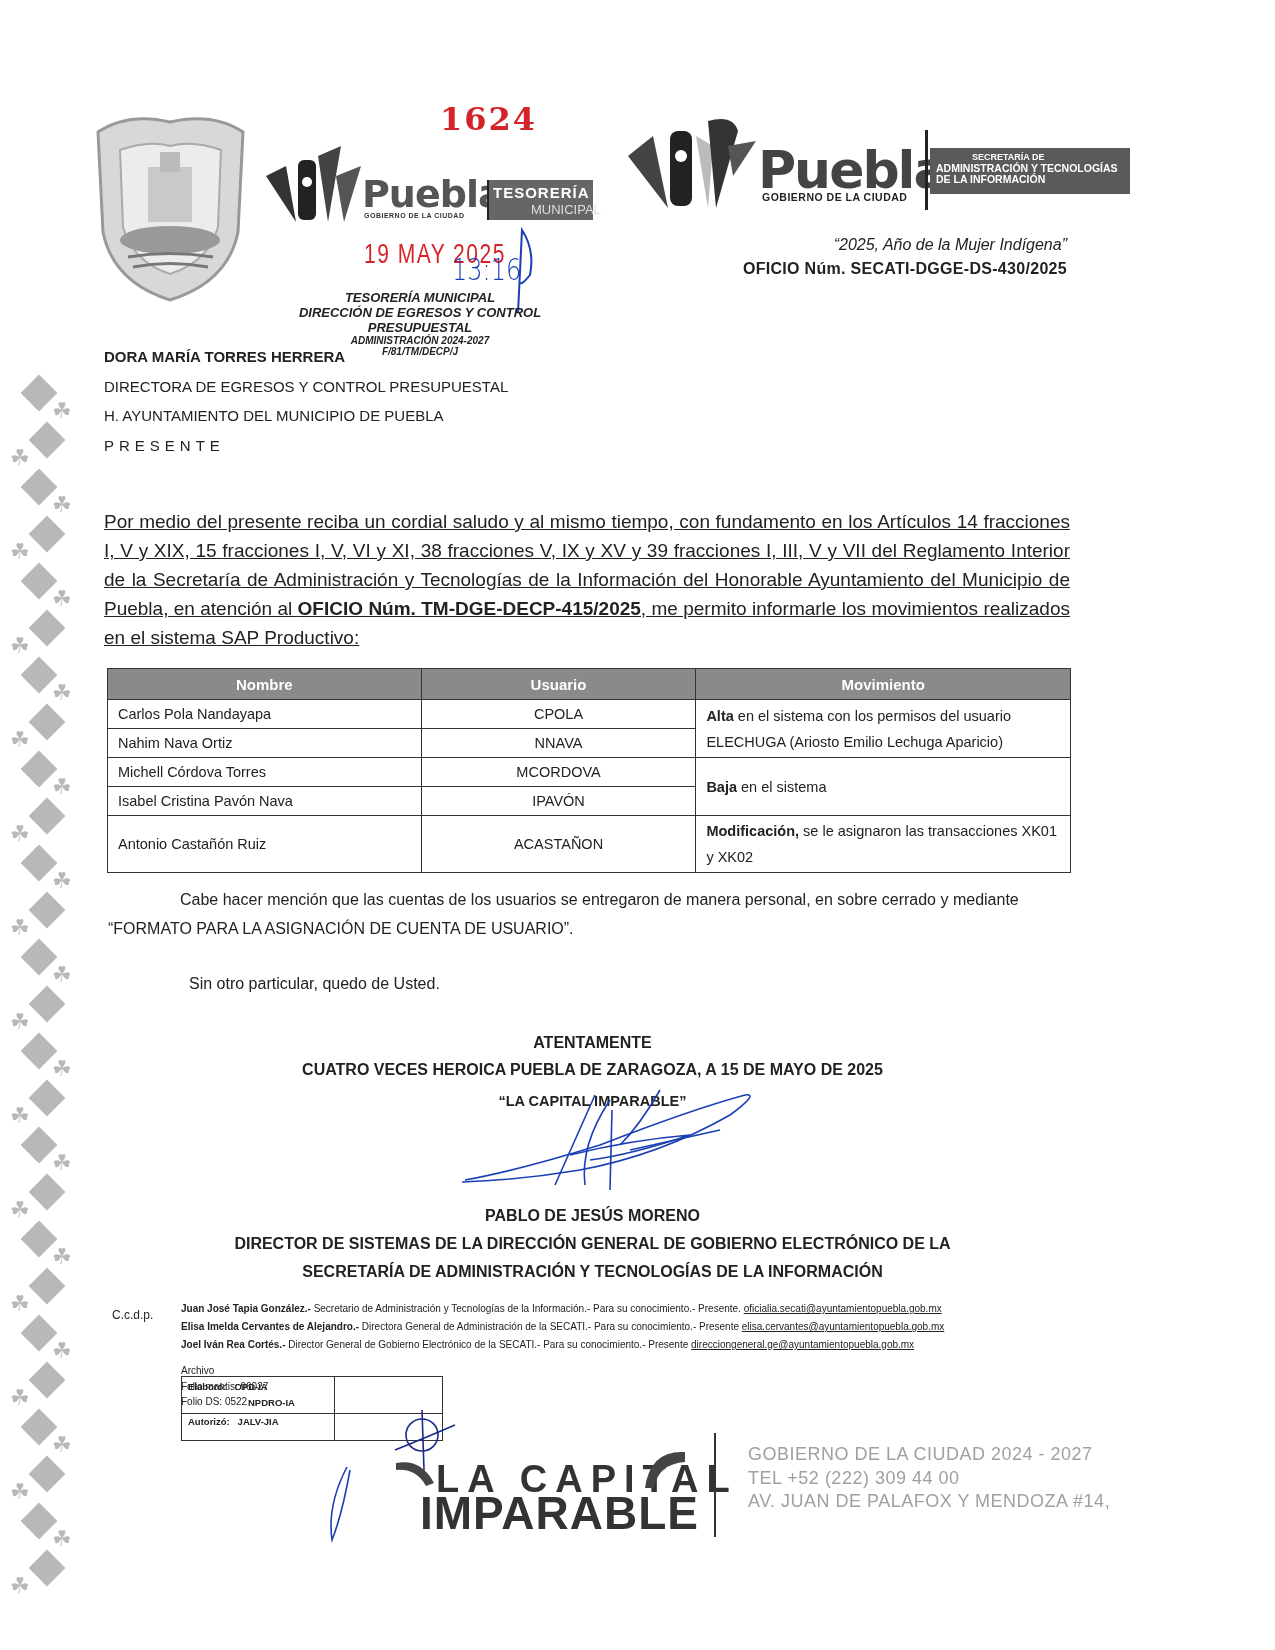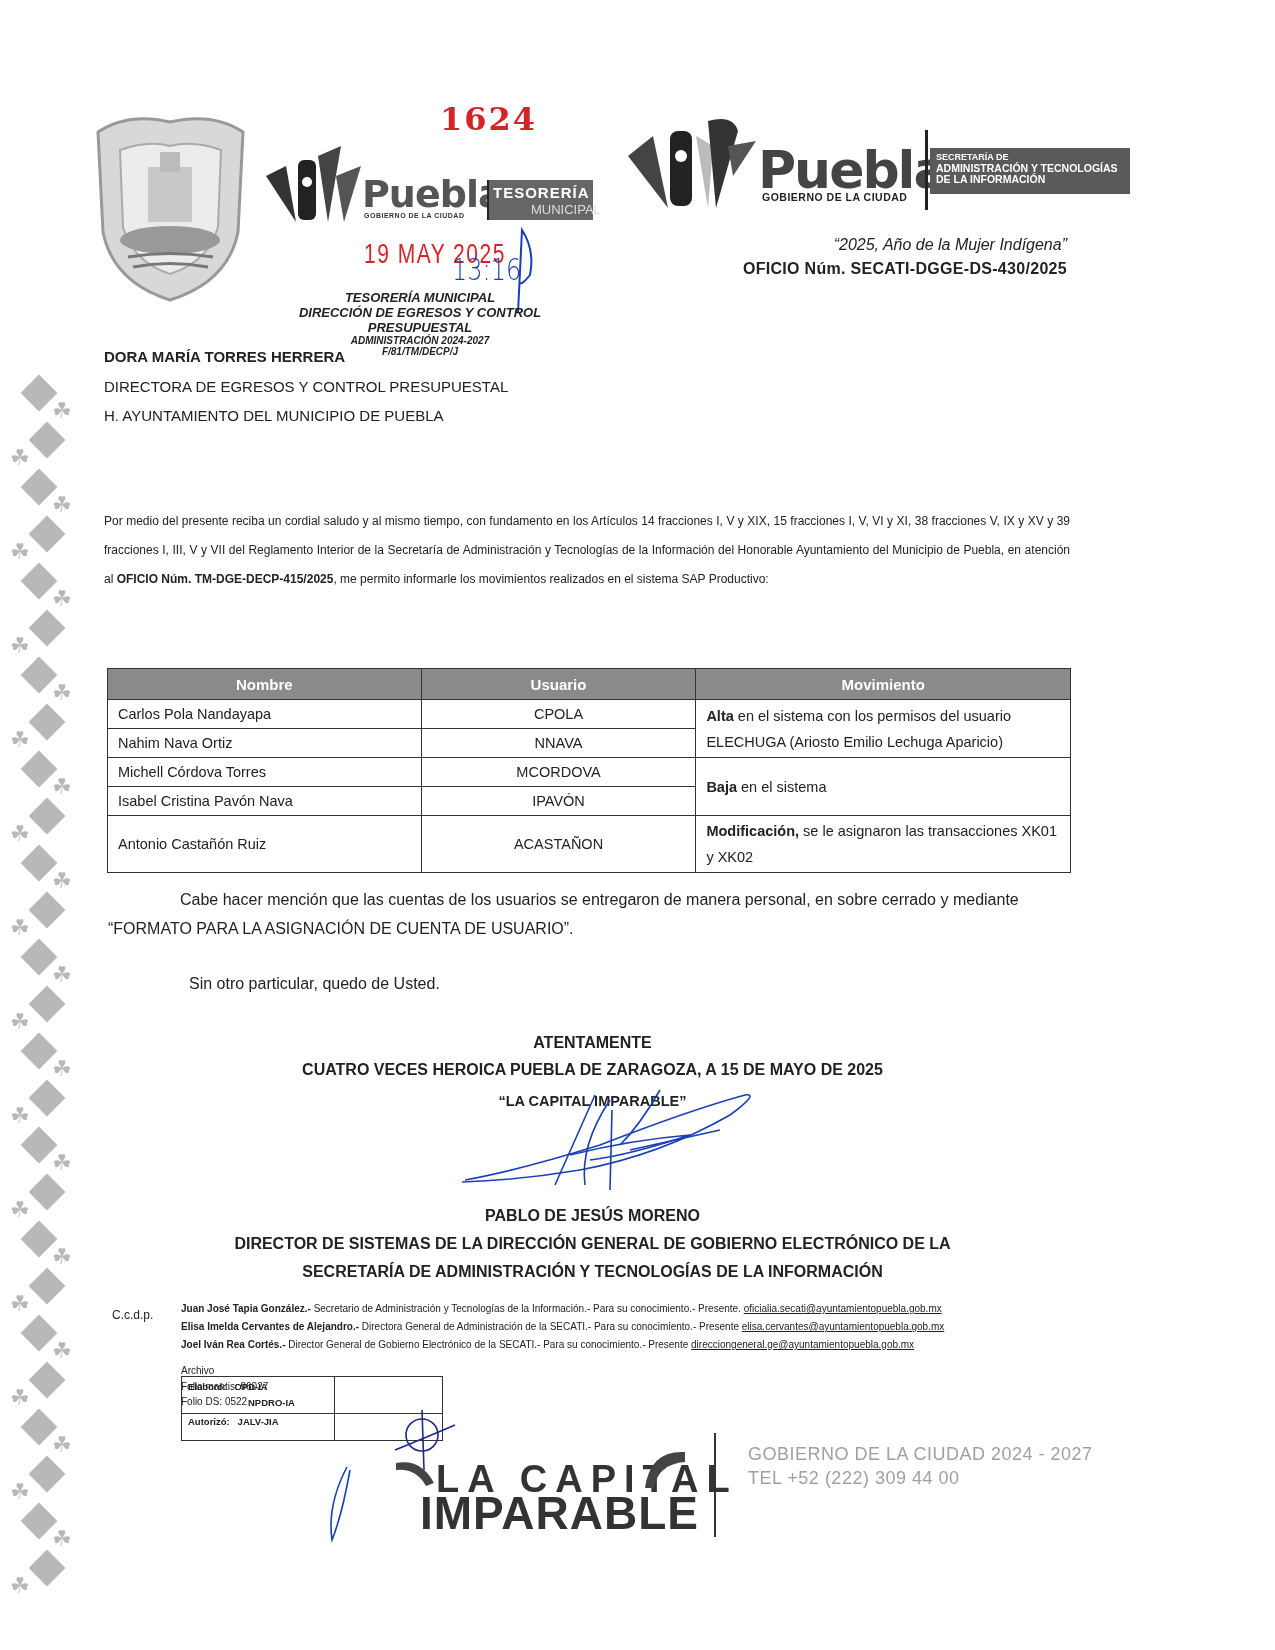--- a/index.html
+++ b/index.html
@@ -27,33 +27,33 @@
   .stamp-date { left: 364px; top: 238px; color: #d4242a; font-family: "Liberation Sans Narrow", "Liberation Sans", sans-serif; font-size: 28px; transform: scaleX(0.75); transform-origin: left top; letter-spacing: 2px; }
   .stamp-time { left: 452px; top: 252px; color: #1a3fb4; font-size: 30px; font-family: "DejaVu Sans", sans-serif; font-weight: lighter; transform: scaleX(0.8); transform-origin: left top; }
   .stamp-block { left: 270px; top: 290px; width: 300px; text-align: center; font-size: 13px; font-weight: bold; color: #222; line-height: 15px; font-style: italic; }
   .stamp-block .small { font-size: 10px; line-height: 11px; }
 
   
   .secati-puebla { left: 758px; top: 140px; font-size: 52px; font-weight: bold; color: #444; letter-spacing: -2px; font-family: "DejaVu Sans", sans-serif; }
   .secati-gob { left: 762px; top: 191px; font-size: 10.5px; font-weight: bold; color: #222; letter-spacing: 0.5px; }
   .secati-divider { left: 925px; top: 130px; width: 3px; height: 80px; background: #222; }
   .secati-box { left: 930px; top: 148px; width: 200px; height: 46px; background: #5a5a5a; }
-  .secati-box-t1 { left: 936px; top: 152px; color: #fff; font-size: 9px; font-weight: bold; }
+  .secati-box-t1 { left: 972px; top: 152px; color: #fff; font-size: 9px; font-weight: bold; }
   .secati-box-t2 { left: 936px; top: 163px; color: #fff; font-size: 10.5px; font-weight: bold; line-height: 11px; }
 
   .motto-year { right: 208px; top: 236px; font-style: italic; font-size: 16px; color: #222; }
   .oficio-num { right: 208px; top: 260px; font-weight: bold; font-size: 16px; color: #222; letter-spacing: 0.3px; }
 
   
   .recipient { left: 104px; top: 342px; font-size: 15px; line-height: 29.5px; color: #222; }
   .recipient .name { font-weight: bold; }
   .recipient .presente { letter-spacing: 5px; }
 
   
-  .body-para { left: 104px; top: 507px; width: 966px; font-size: 12px; line-height: 29px; text-align: justify; color: #222; }
+  .body-para { left: 104px; top: 507px; width: 966px; font-size: 19px; line-height: 29px; text-align: justify; color: #222; text-decoration: underline; }
   .body-para b { font-weight: bold; }
 
   
   .mov-table { left: 107px; top: 668px; width: 964px; border-collapse: collapse; font-size: 14.5px; color: #222; }
   .mov-table th { background: #8a8a8a; color: #fff; font-weight: bold; font-size: 15px; height: 28px; border: 1.5px solid #333; }
   .mov-table td { border: 1px solid #333; height: 24px; padding: 2px 10px; }
   .mov-table td.center { text-align: center; }
   .mov-table td.mov { line-height: 26px; }
 
   .para2 { left: 108px; top: 885px; width: 964px; font-size: 16px; line-height: 29px; color: #222; }
@@ -192,20 +192,21 @@
   <div>DE LA INFORMACIÓN</div>
 </div>
 
 <div class="abs motto-year">“2025, Año de la Mujer Indígena”</div>
 <div class="abs oficio-num">OFICIO Núm. SECATI-DGGE-DS-430/2025</div>
 
 <div class="abs recipient">
   <div class="name">DORA MARÍA TORRES HERRERA</div>
   <div>DIRECTORA DE EGRESOS Y CONTROL PRESUPUESTAL</div>
   <div>H. AYUNTAMIENTO DEL MUNICIPIO DE PUEBLA</div>
+  <div class="presente">PRESENTE</div>
 </div>
 
 <div class="abs body-para">
   <span>Por medio del presente reciba un cordial saludo y al mismo tiempo, con fundamento en los Artículos 14 fracciones I, V y XIX, 15 fracciones I, V, VI y XI, 38 fracciones V, IX y XV y 39 fracciones I, III, V y VII del Reglamento Interior de la Secretaría de Administración y Tecnologías de la Información del Honorable Ayuntamiento del Municipio de Puebla, en atención al </span><b>OFICIO Núm. TM-DGE-DECP-415/2025</b><span>, me permito informarle los movimientos realizados en el sistema SAP Productivo:</span>
 </div>
 
 <table class="abs mov-table">
   <colgroup>
       <col style="width:314px">
       <col style="width:275px">
@@ -315,13 +316,14 @@
 </svg>
 <div class="abs capital-t1">LA CAPITAL</div>
 <svg class="abs" style="left:640px;top:1450px;width:45px;height:40px;" viewBox="0 0 45 40">
   <path d="M45,2 Q10,0 5,38 L14,38 Q18,14 45,12 Z" fill="#444"></path>
 </svg>
 <div class="abs capital-t2">IMPARABLE</div>
 <div class="abs footer-divider"></div>
 <div class="abs footer-info">
   <div>GOBIERNO DE LA CIUDAD 2024 - 2027</div>
   <div>TEL +52 (222) 309 44 00</div>
+  <div>AV. JUAN DE PALAFOX Y MENDOZA #14,</div>
 </div>
 
 </body></html>

